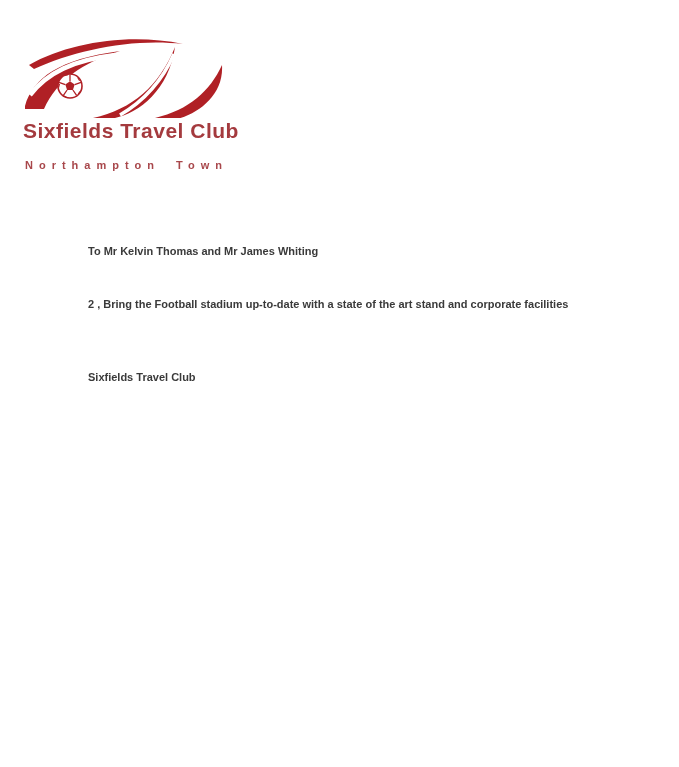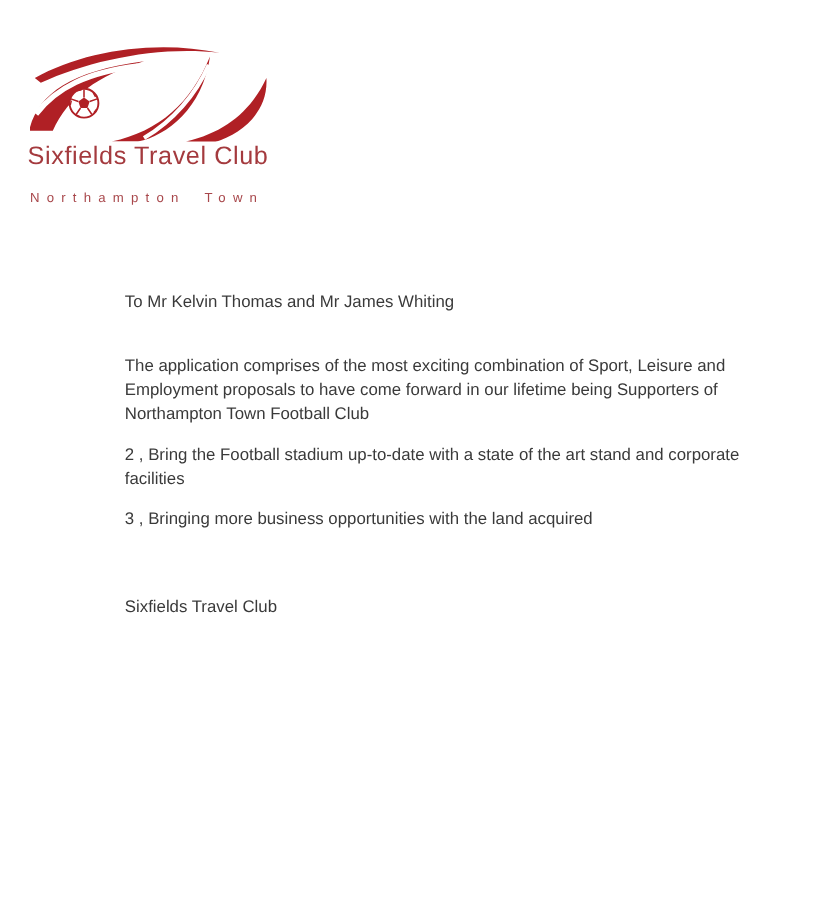--- a/index.html
+++ b/index.html
@@ -9,20 +9,21 @@
     height: 767px;
     font-family: "Liberation Sans", sans-serif;
     color: #3a3a3a;
     overflow: hidden;
   }
   .page {
     position: relative;
     width: 679px;
     height: 767px;
     background: #ffffff;
+    font-weight: bold;
   }
   
   .logo-block {
     position: absolute;
     left: 25px;
     top: 30px;
     width: 260px;
   }
   .logo-art {
     display: block;
@@ -41,24 +42,24 @@
     margin-top: 16px;
     font-size: 11px;
     letter-spacing: 6px;
     word-spacing: 7px;
     color: #a8474b;
     white-space: nowrap;
   }
   
   .letter-body {
     position: absolute;
-    left: 104px;
+    left: 88px;
     top: 241px;
     width: 552px;
-    font-size: 14px;
+    font-size: 11px;
     line-height: 20px;
   }
   .letter-body p {
     margin: 0 0 14px 0;
     white-space: pre-wrap;
   }
   p.salutation { margin-bottom: 33px; }
   p.signature  { margin-top: 53px; margin-bottom: 0; }
 </style>
 </head>
@@ -87,19 +88,17 @@
         <path fill="none" stroke="#b02025" stroke-width="1.3" d="M45,51.2 L45,44.5 M49.7,54.6 L56,52.4 M47.9,60 L51.6,65.4 M42.1,60 L38.4,65.4 M40.3,54.6 L34,52.4"></path>
         <path fill="none" stroke="#b02025" stroke-width="1.1" d="M39,45.8 L43,44.8 M52.7,47.5 L54.6,50.8 M55.5,61 L53.2,63.8 M41.5,67.2 L38,65.6 M33.6,57.5 L34.5,53.8"></path>
       </g>
     </svg>
     <div class="logo-title">Sixfields Travel Club</div>
     <div class="logo-subtitle">Northampton Town</div>
   </div>
 
   <div class="letter-body">
     <p class="salutation">To Mr Kelvin Thomas and Mr James Whiting</p>
-    <p>The application comprises of the most exciting combination of Sport, Leisure and Employment proposals to have come forward in our lifetime being Supporters of Northampton Town Football Club</p>
     <p>2 , Bring the Football stadium up-to-date with a state of the art stand and corporate facilities</p>
-    <p>3 , Bringing more business opportunities with the land acquired</p>
     <p class="signature">Sixfields Travel Club</p>
   </div>
 
 </div>
 
 </body></html>

